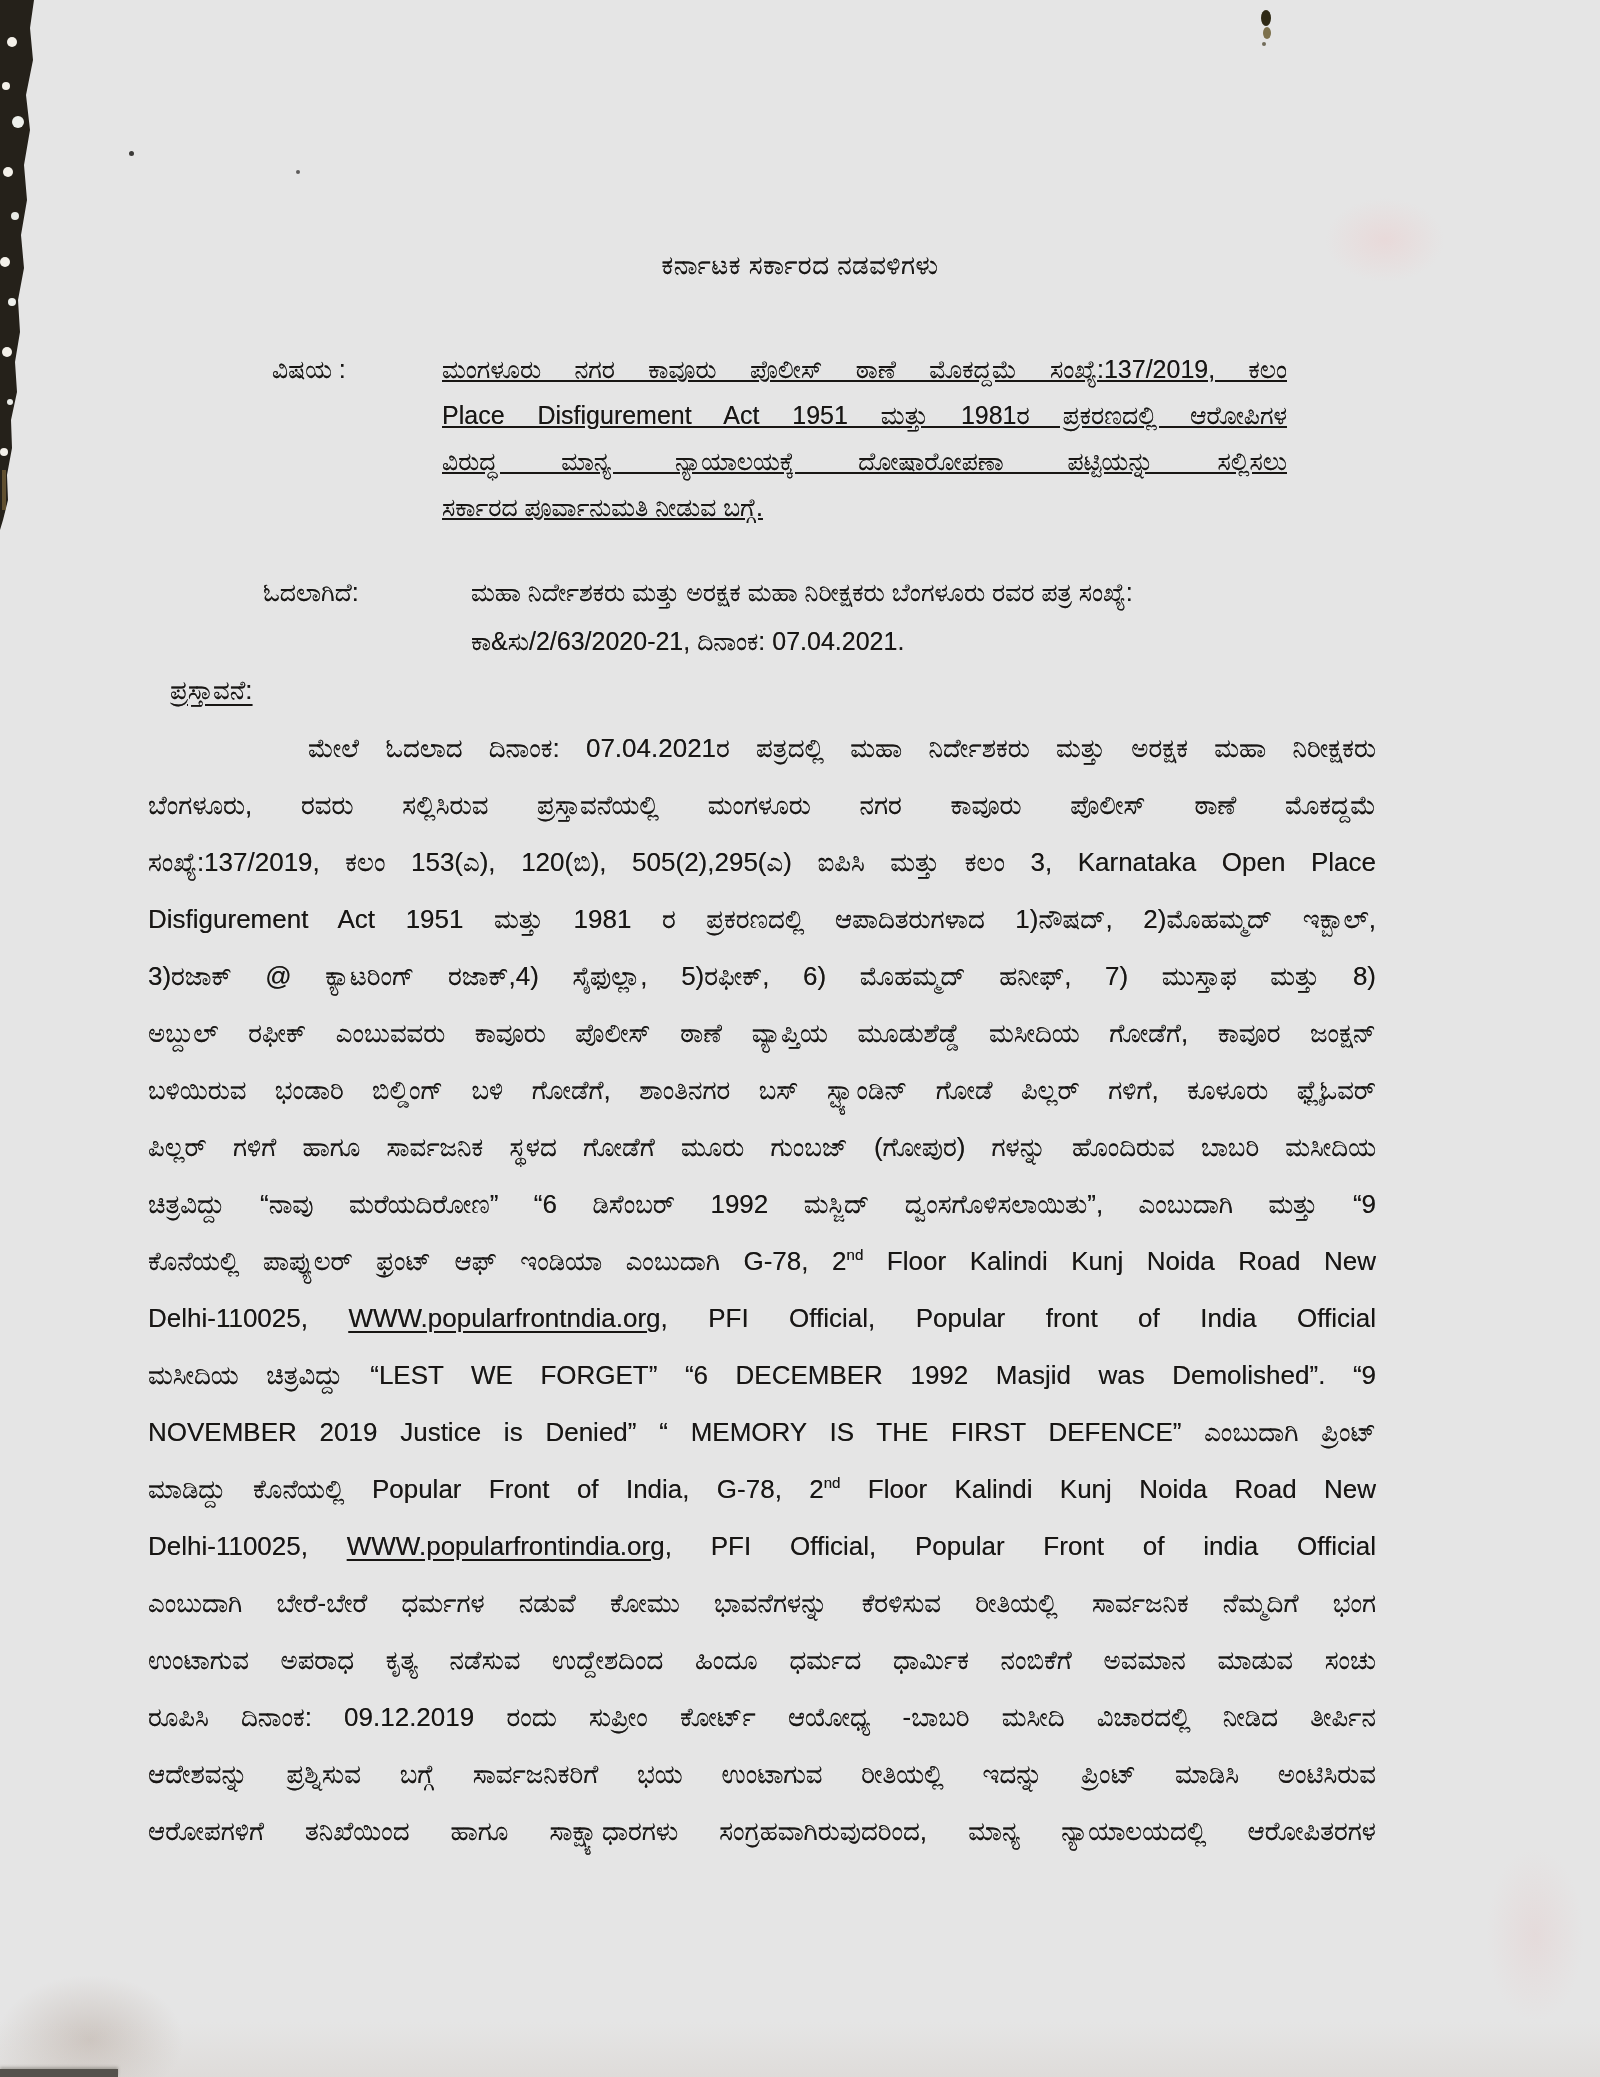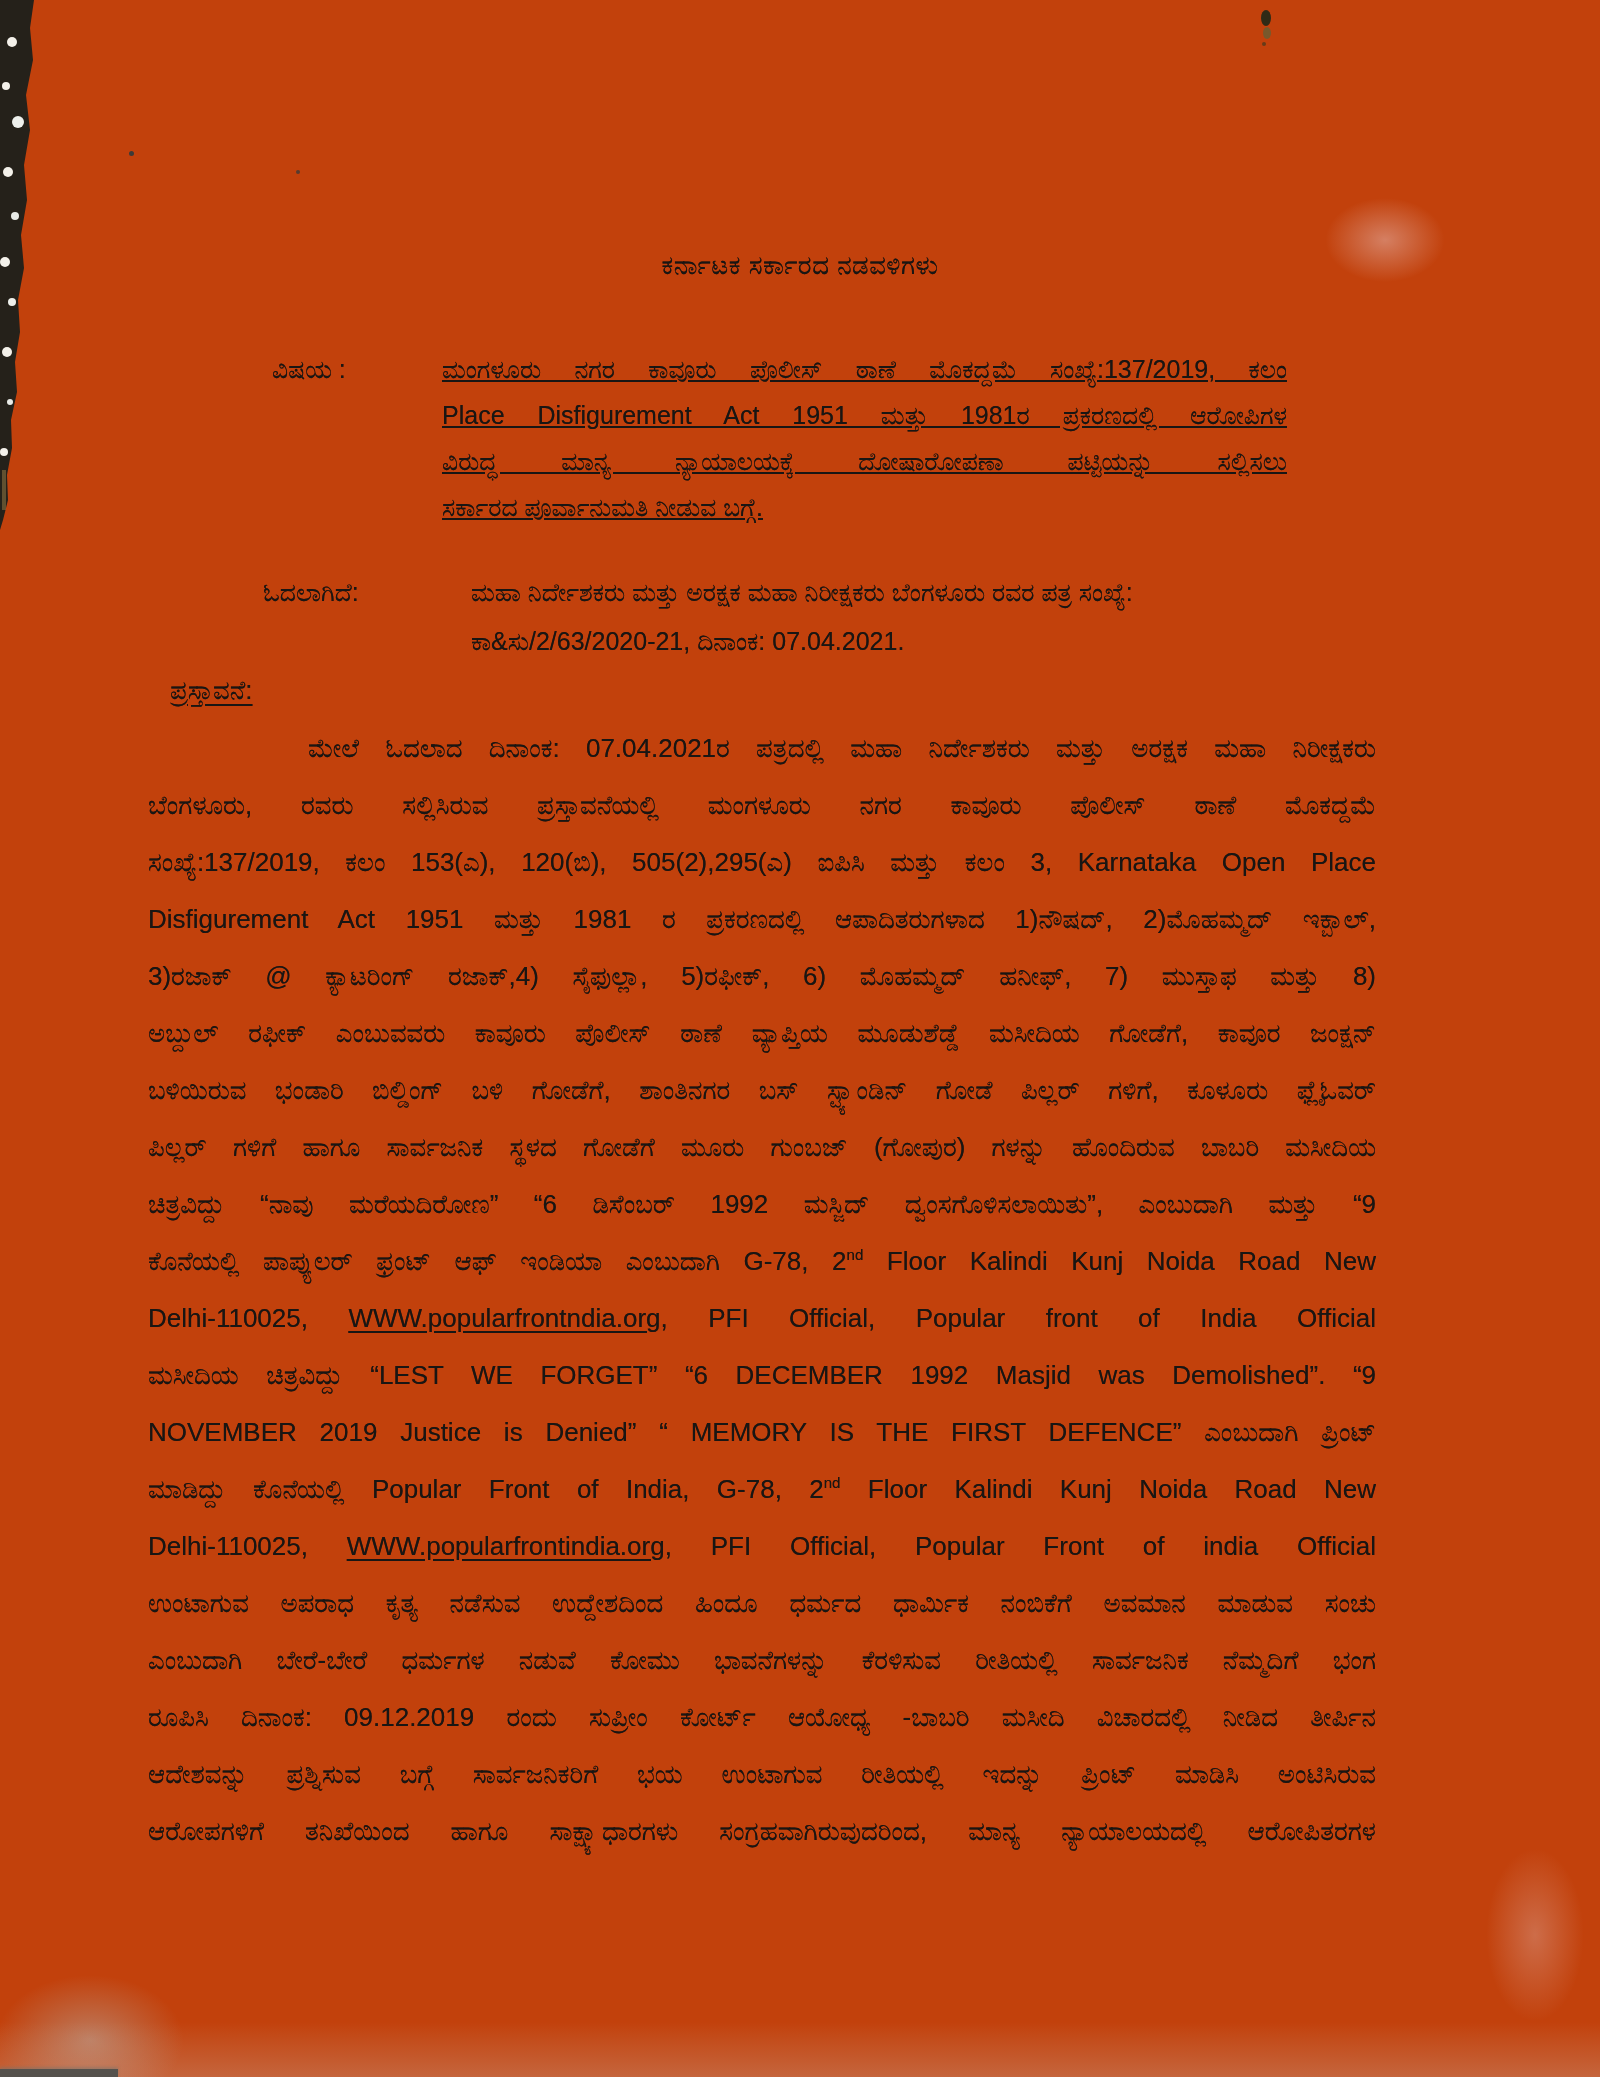--- a/index.html
+++ b/index.html
@@ -1,19 +1,19 @@
 <!DOCTYPE html>
 <html><head>
 <meta charset="utf-8">
 <style>
   html,body{margin:0;padding:0;background:#ffffff;}
   .page{
     position:relative;
     width:1600px;height:2077px;
-    background:#c2410c;
+    background:#e5e5e5;
     overflow:hidden;
     font-family:"Liberation Sans","DejaVu Sans",sans-serif;
     color:#181614;
   }
   
   .left-edge{position:absolute;left:0;top:0;}
   .ink-blot{position:absolute;left:1254px;top:6px;}
   .scan-dot{position:absolute;border-radius:50%;background:#3c3a38;}
   .dot-a{left:129px;top:151px;width:5px;height:5px;}
   .dot-b{left:296px;top:170px;width:4px;height:4px;opacity:.8;}
@@ -139,20 +139,20 @@
       <div class="line">ಅಬ್ದುಲ್ ರಫೀಕ್ ಎಂಬುವವರು ಕಾವೂರು ಪೊಲೀಸ್ ಠಾಣೆ ವ್ಯಾಪ್ತಿಯ ಮೂಡುಶೆಡ್ಡೆ ಮಸೀದಿಯ ಗೋಡೆಗೆ, ಕಾವೂರ ಜಂಕ್ಷನ್</div>
       <div class="line">ಬಳಿಯಿರುವ ಭಂಡಾರಿ ಬಿಲ್ಡಿಂಗ್ ಬಳಿ ಗೋಡೆಗೆ, ಶಾಂತಿನಗರ ಬಸ್ ಸ್ಟ್ಯಾಂಡಿನ್ ಗೋಡೆ ಪಿಲ್ಲರ್ ಗಳಿಗೆ, ಕೂಳೂರು ಫ್ಲೈಓವರ್</div>
       <div class="line">ಪಿಲ್ಲರ್ ಗಳಿಗೆ ಹಾಗೂ ಸಾರ್ವಜನಿಕ ಸ್ಥಳದ ಗೋಡೆಗೆ ಮೂರು ಗುಂಬಜ್ (ಗೋಪುರ) ಗಳನ್ನು ಹೊಂದಿರುವ ಬಾಬರಿ ಮಸೀದಿಯ</div>
       <div class="line">ಚಿತ್ರವಿದ್ದು “ನಾವು ಮರೆಯದಿರೋಣ” “6 ಡಿಸೆಂಬರ್ 1992 ಮಸ್ಜಿದ್ ದ್ವಂಸಗೊಳಿಸಲಾಯಿತು”, ಎಂಬುದಾಗಿ ಮತ್ತು “9</div>
       <div class="line"><span>ಕೊನೆಯಲ್ಲಿ ಪಾಪ್ಯುಲರ್ ಫ್ರಂಟ್ ಆಫ್ ಇಂಡಿಯಾ ಎಂಬುದಾಗಿ G-78, 2</span><span class="sup">nd</span><span> Floor Kalindi Kunj Noida Road New</span></div>
       <div class="line"><span>Delhi-110025, </span><span class="u">WWW.popularfrontndia.org</span><span>, PFI Official, Popular front of India Official</span></div>
       <div class="line">ಮಸೀದಿಯ ಚಿತ್ರವಿದ್ದು “LEST WE FORGET” “6 DECEMBER 1992 Masjid was Demolished”. “9</div>
       <div class="line">NOVEMBER 2019 Justice is Denied” “ MEMORY IS THE FIRST DEFENCE” ಎಂಬುದಾಗಿ ಪ್ರಿಂಟ್</div>
       <div class="line"><span>ಮಾಡಿದ್ದು ಕೊನೆಯಲ್ಲಿ Popular Front of India, G-78, 2</span><span class="sup">nd</span><span> Floor Kalindi Kunj Noida Road New</span></div>
       <div class="line"><span>Delhi-110025, </span><span class="u">WWW.popularfrontindia.org</span><span>, PFI Official, Popular Front of india Official</span></div>
+      <div class="line">ಎಂಬುದಾಗಿ ಬೇರೆ-ಬೇರೆ ಧರ್ಮಗಳ ನಡುವೆ ಕೋಮು ಭಾವನೆಗಳನ್ನು ಕೆರಳಿಸುವ ರೀತಿಯಲ್ಲಿ ಸಾರ್ವಜನಿಕ ನೆಮ್ಮದಿಗೆ ಭಂಗ</div>
       <div class="line">ಉಂಟಾಗುವ ಅಪರಾಧ ಕೃತ್ಯ ನಡೆಸುವ ಉದ್ದೇಶದಿಂದ ಹಿಂದೂ ಧರ್ಮದ ಧಾರ್ಮಿಕ ನಂಬಿಕೆಗೆ ಅವಮಾನ ಮಾಡುವ ಸಂಚು</div>
-      <div class="line">ಎಂಬುದಾಗಿ ಬೇರೆ-ಬೇರೆ ಧರ್ಮಗಳ ನಡುವೆ ಕೋಮು ಭಾವನೆಗಳನ್ನು ಕೆರಳಿಸುವ ರೀತಿಯಲ್ಲಿ ಸಾರ್ವಜನಿಕ ನೆಮ್ಮದಿಗೆ ಭಂಗ</div>
       <div class="line">ರೂಪಿಸಿ ದಿನಾಂಕ: 09.12.2019 ರಂದು ಸುಪ್ರೀಂ ಕೋರ್ಟ್ ಆಯೋಧ್ಯ -ಬಾಬರಿ ಮಸೀದಿ ವಿಚಾರದಲ್ಲಿ ನೀಡಿದ ತೀರ್ಪಿನ</div>
       <div class="line">ಆದೇಶವನ್ನು  ಪ್ರಶ್ನಿಸುವ ಬಗ್ಗೆ ಸಾರ್ವಜನಿಕರಿಗೆ ಭಯ ಉಂಟಾಗುವ ರೀತಿಯಲ್ಲಿ ಇದನ್ನು ಪ್ರಿಂಟ್ ಮಾಡಿಸಿ ಅಂಟಿಸಿರುವ</div>
       <div class="line">ಆರೋಪಗಳಿಗೆ ತನಿಖೆಯಿಂದ ಹಾಗೂ ಸಾಕ್ಷ್ಯಾಧಾರಗಳು ಸಂಗ್ರಹವಾಗಿರುವುದರಿಂದ, ಮಾನ್ಯ ನ್ಯಾಯಾಲಯದಲ್ಲಿ ಆರೋಪಿತರಗಳ</div>
     </div>
 
 </div>
 
 </body></html>

